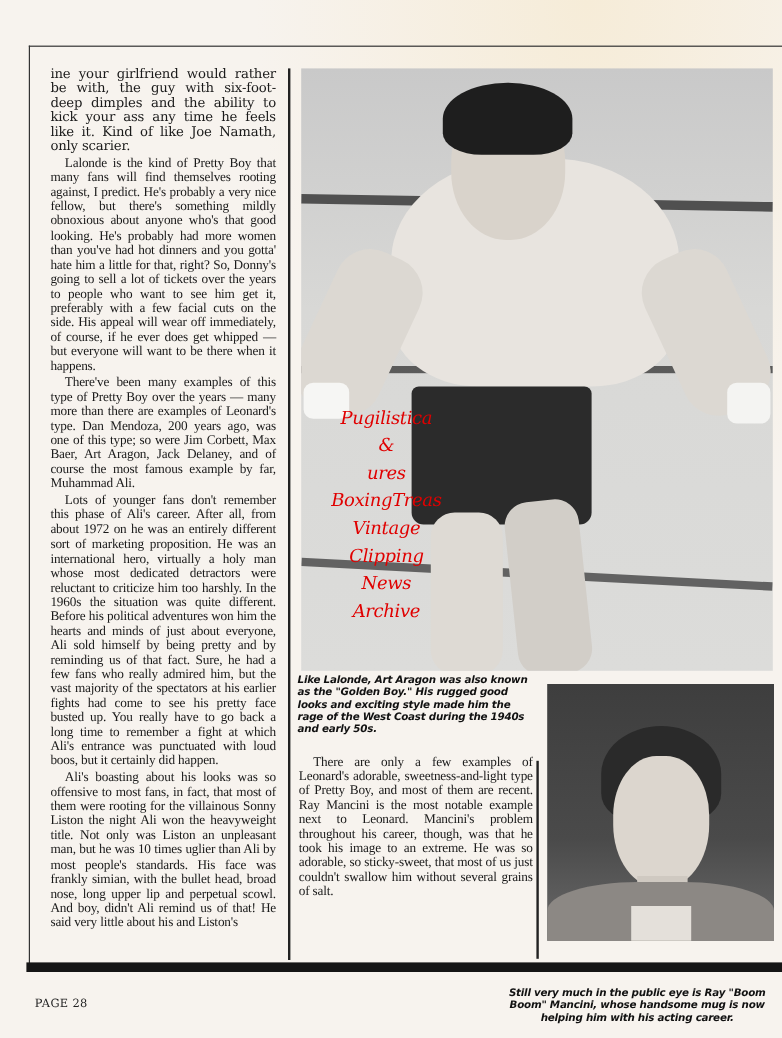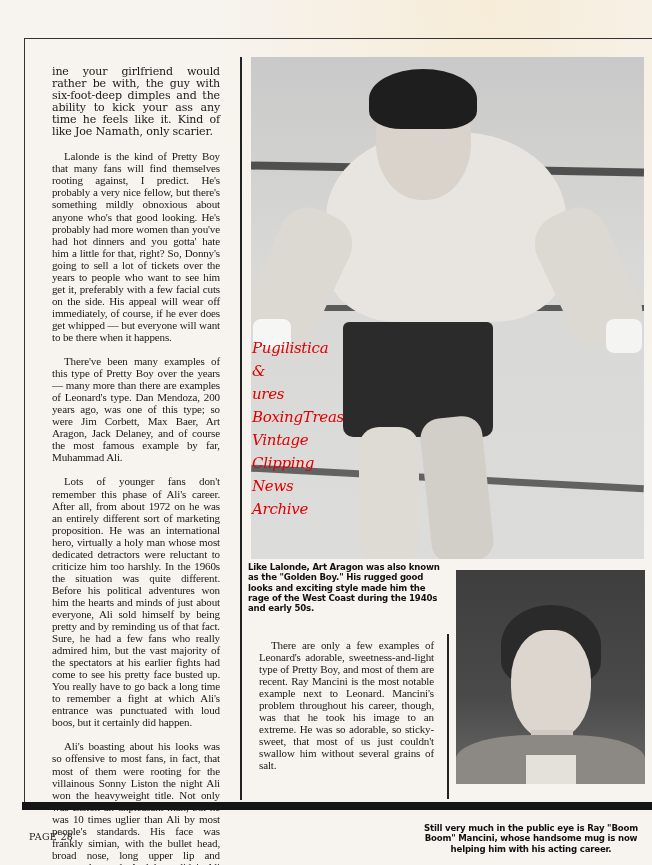--- a/index.html
+++ b/index.html
@@ -23,21 +23,21 @@
     position: absolute; left: 22px; top: 802px; width: 630px; height: 8px;
     background: #151515;
   }
   .col {
     position: absolute;
     font-size: 11.05px;
     line-height: 12.05px;
     text-align: justify;
     letter-spacing: -0.15px;
   }
-  .col p { margin: 12px; text-indent: 0; }
+  .col p { margin: 2px; text-indent: 0; }
   .col p.ind { text-indent: 12px; font-family: Liberation Serif, serif; }
   .col1 { left: 40px; top: 54px; width: 192px; }
   .col2 { left: 247px; top: 627px; width: 199px; }
   .rule-v1 {
     position: absolute; left: 240px; top: 57px; width: 1.5px; height: 743px; background: #222;
   }
   .rule-v2 {
     position: absolute; left: 447px; top: 634px; width: 1.5px; height: 165px; background: #222;
   }
   .photo {
@@ -45,33 +45,34 @@
     background: #cfcfcf;
   }
   .photo-main { left: 251px; top: 57px; width: 393px; height: 502px;
     background: linear-gradient(180deg, #c9c9c9 0%, #d8d8d6 40%, #dcdcda 100%); }
   .photo-small { left: 456px; top: 570px; width: 189px; height: 214px;
     background: linear-gradient(180deg, #3e3e3e 0%, #4a4a4a 60%, #6a6a6a 100%); }
   .shape { position: absolute; }
   .caption {
     position: absolute;
     font-family: "DejaVu Sans", sans-serif;
-    font-weight: bold;
+    font-style: italic; font-weight: bold;
     font-size: 8.6px; line-height: 10.3px;
     letter-spacing: -0.2px;
     color: #111;
   }
   .cap1 { left: 248px; top: 562px; width: 195px; }
   .cap2 { left: 420px; top: 823px; width: 222px; text-align: center; }
   .page-num {
     position: absolute; left: 29px; top: 831px;
     font-size: 9.5px; letter-spacing: 0.3px; color: #222;
   }
   .watermark {
     position: absolute; left: 252px; top: 337px; width: 140px;
+    text-align: center;
     font-family: "DejaVu Serif", serif;
     font-style: italic;
     font-size: 15px; line-height: 23px;
     color: #e00000;
     letter-spacing: -0.3px;
   }
   .watermark span { display: block; }
 </style>
 </head>
 <body>

